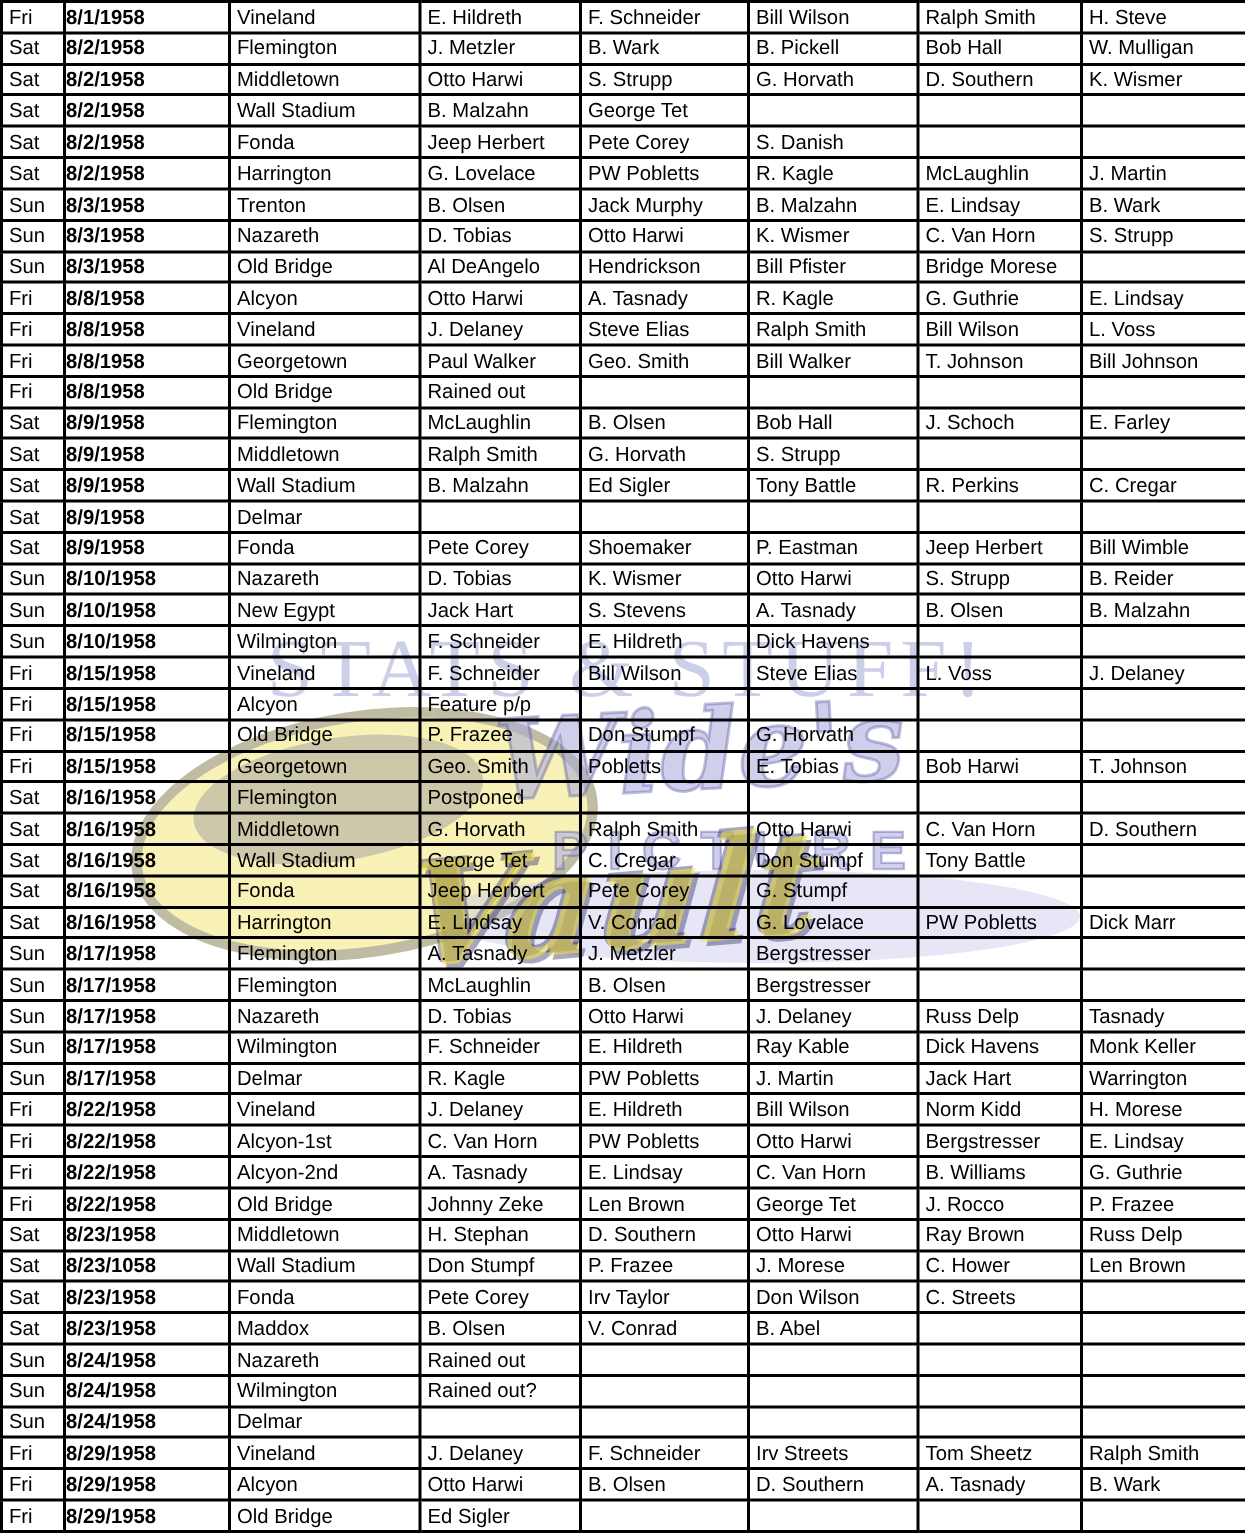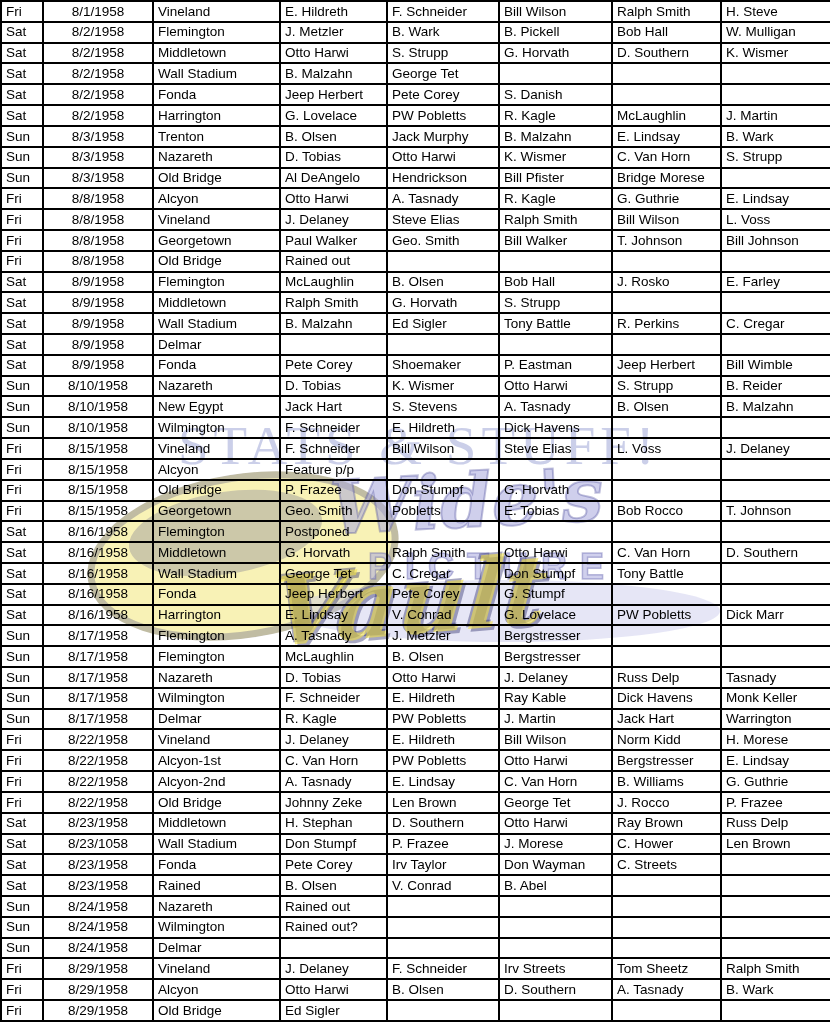--- a/index.html
+++ b/index.html
@@ -74,21 +74,21 @@
   }
   table.results td {
     border: 2px solid #000000;
     font-size: 13.5px; line-height: 1;
     color: #000000;
     padding: 0 2px 0 4px;
     overflow: hidden; white-space: nowrap;
     vertical-align: middle;
     background: transparent;
   }
-  table.results td.col-date { text-align: center; padding: 0; }
+  table.results td.col-date { padding: 0; font-weight: bold; }
 </style>
 </head>
 <body>
 
 <div class="stage">
 
   <div class="watermark">
     <div class="wm-stats">STATS &amp; STUFF!</div>
     <div class="wm-oval"></div>
     <div class="wm-oval-inner"></div>
@@ -240,21 +240,21 @@
           <td></td>
           <td></td>
         </tr>
         <tr>
           <td>Sat</td>
           <td class="col-date">8/9/1958</td>
           <td>Flemington</td>
           <td>McLaughlin</td>
           <td>B. Olsen</td>
           <td>Bob Hall</td>
-          <td>J. Rosko</td>
+          <td>J. Schoch</td>
           <td>E. Farley</td>
         </tr>
         <tr>
           <td>Sat</td>
           <td class="col-date">8/9/1958</td>
           <td>Middletown</td>
           <td>Ralph Smith</td>
           <td>G. Horvath</td>
           <td>S. Strupp</td>
           <td></td>
@@ -350,21 +350,21 @@
           <td></td>
           <td></td>
         </tr>
         <tr>
           <td>Fri</td>
           <td class="col-date">8/15/1958</td>
           <td>Georgetown</td>
           <td>Geo. Smith</td>
           <td>Pobletts</td>
           <td>E. Tobias</td>
-          <td>Bob Rocco</td>
+          <td>Bob Harwi</td>
           <td>T. Johnson</td>
         </tr>
         <tr>
           <td>Sat</td>
           <td class="col-date">8/16/1958</td>
           <td>Flemington</td>
           <td>Postponed</td>
           <td></td>
           <td></td>
           <td></td>
@@ -519,28 +519,28 @@
           <td>J. Morese</td>
           <td>C. Hower</td>
           <td>Len Brown</td>
         </tr>
         <tr>
           <td>Sat</td>
           <td class="col-date">8/23/1958</td>
           <td>Fonda</td>
           <td>Pete Corey</td>
           <td>Irv Taylor</td>
-          <td>Don Wayman</td>
+          <td>Don Wilson</td>
           <td>C. Streets</td>
           <td></td>
         </tr>
         <tr>
           <td>Sat</td>
           <td class="col-date">8/23/1958</td>
-          <td>Rained</td>
+          <td>Maddox</td>
           <td>B. Olsen</td>
           <td>V. Conrad</td>
           <td>B. Abel</td>
           <td></td>
           <td></td>
         </tr>
         <tr>
           <td>Sun</td>
           <td class="col-date">8/24/1958</td>
           <td>Nazareth</td>

